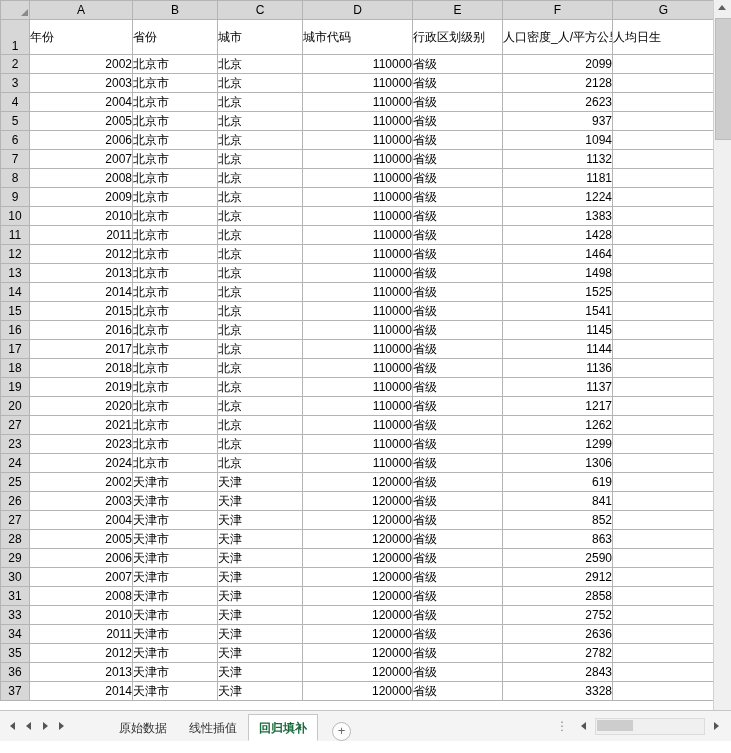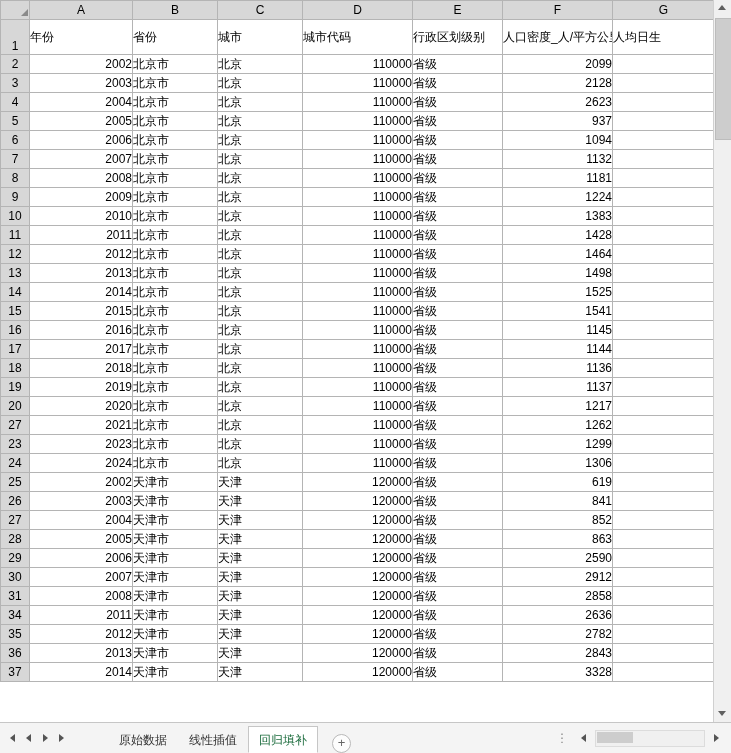--- a/index.html
+++ b/index.html
@@ -123,21 +123,21 @@
     left: 1px; top: 18px;
     width: 15px; height: 120px;
     background: #cdcdcd;
     border: 1px solid #bcbcbc;
   }
 
   
   .tabbar {
     position: absolute;
     left: 0;
-    bottom: 0;
+    bottom: 12px;
     width: 731px;
     height: 30px;
     background: #f4f4f4;
     border-top: 1px solid #c6c6c6;
     display: flex;
     align-items: center;
   }
   .tab-nav {
     display: flex;
     align-items: center;
@@ -156,21 +156,21 @@
     color: #333;
     border: 1px solid transparent;
     background: transparent;
     line-height: 16px;
   }
   .tab.active {
     background: #ffffff;
     border: 1px solid #c6c6c6;
     border-bottom: 1px solid #ffffff;
     color: #1a6b3c;
-    font-weight: normal;
+    font-weight: bold;
   }
   .addsheet {
     margin-left: 14px;
     width: 17px; height: 17px;
     border: 1px solid #b9b9b9;
     border-radius: 50%;
     color: #666;
     font-size: 13px;
     line-height: 15px;
     text-align: center;
@@ -530,20 +530,30 @@
             <td class="rowhead">31</td>
             <td class="c-num">2008</td>
             <td class="c-txt">天津市</td>
             <td class="c-txt">天津</td>
             <td class="c-num">120000</td>
             <td class="c-txt">省级</td>
             <td class="c-num">2858</td>
             <td class="c-num"></td>
           </tr>
           <tr>
+            <td class="rowhead">33</td>
+            <td class="c-num">2010</td>
+            <td class="c-txt">天津市</td>
+            <td class="c-txt">天津</td>
+            <td class="c-num">120000</td>
+            <td class="c-txt">省级</td>
+            <td class="c-num">2752</td>
+            <td class="c-num"></td>
+          </tr>
+          <tr>
             <td class="rowhead">34</td>
             <td class="c-num">2011</td>
             <td class="c-txt">天津市</td>
             <td class="c-txt">天津</td>
             <td class="c-num">120000</td>
             <td class="c-txt">省级</td>
             <td class="c-num">2636</td>
             <td class="c-num"></td>
           </tr>
           <tr>

